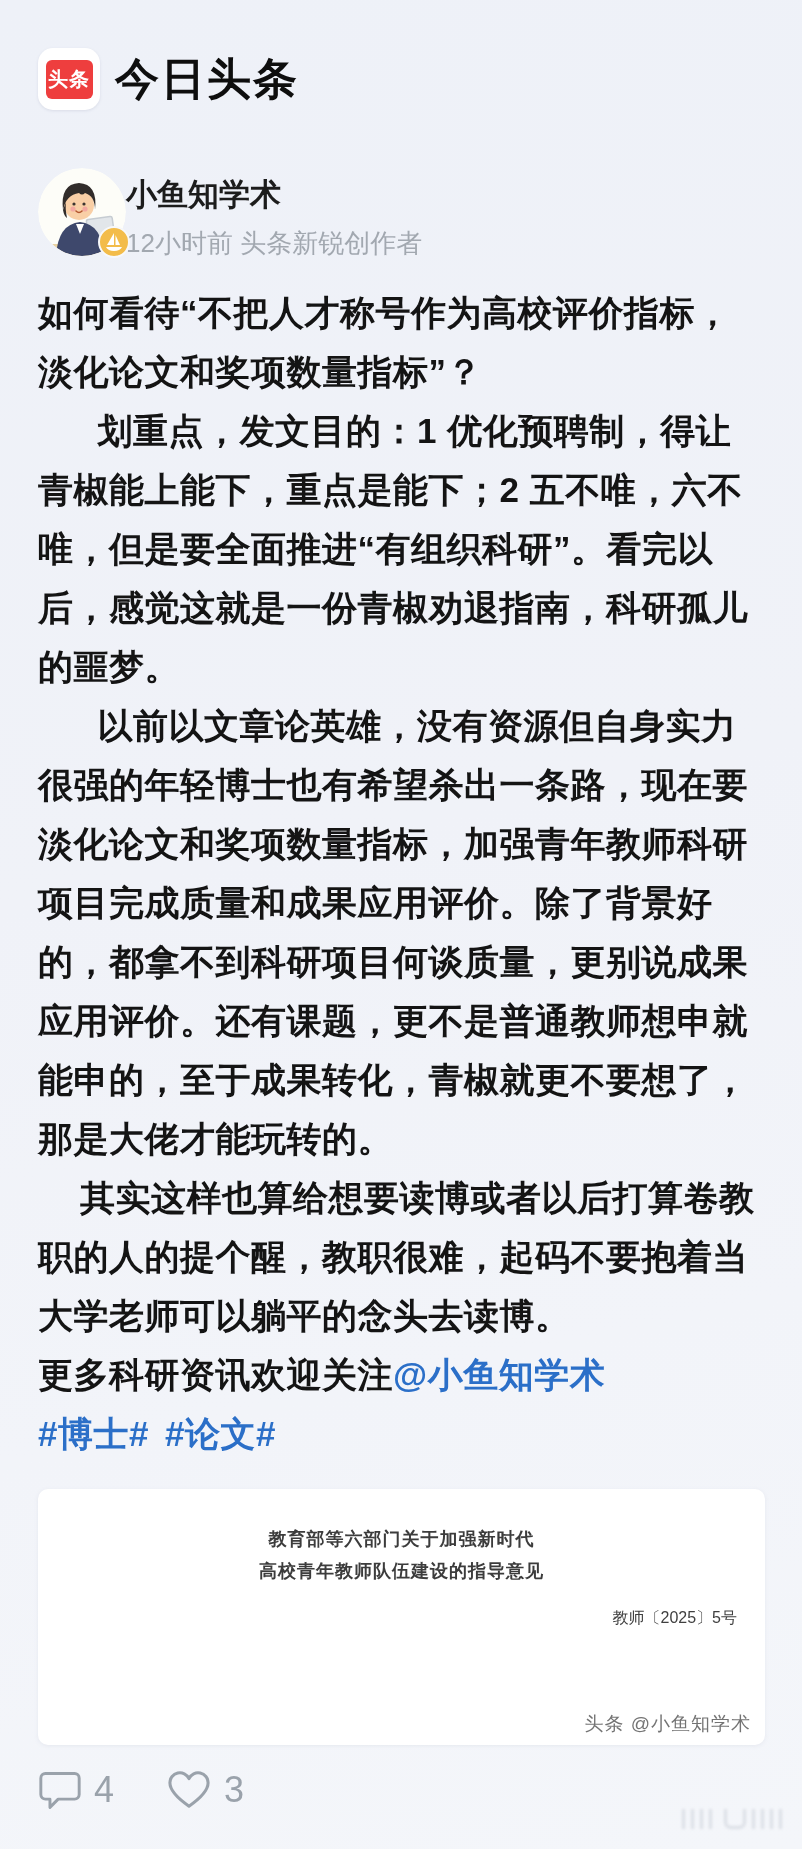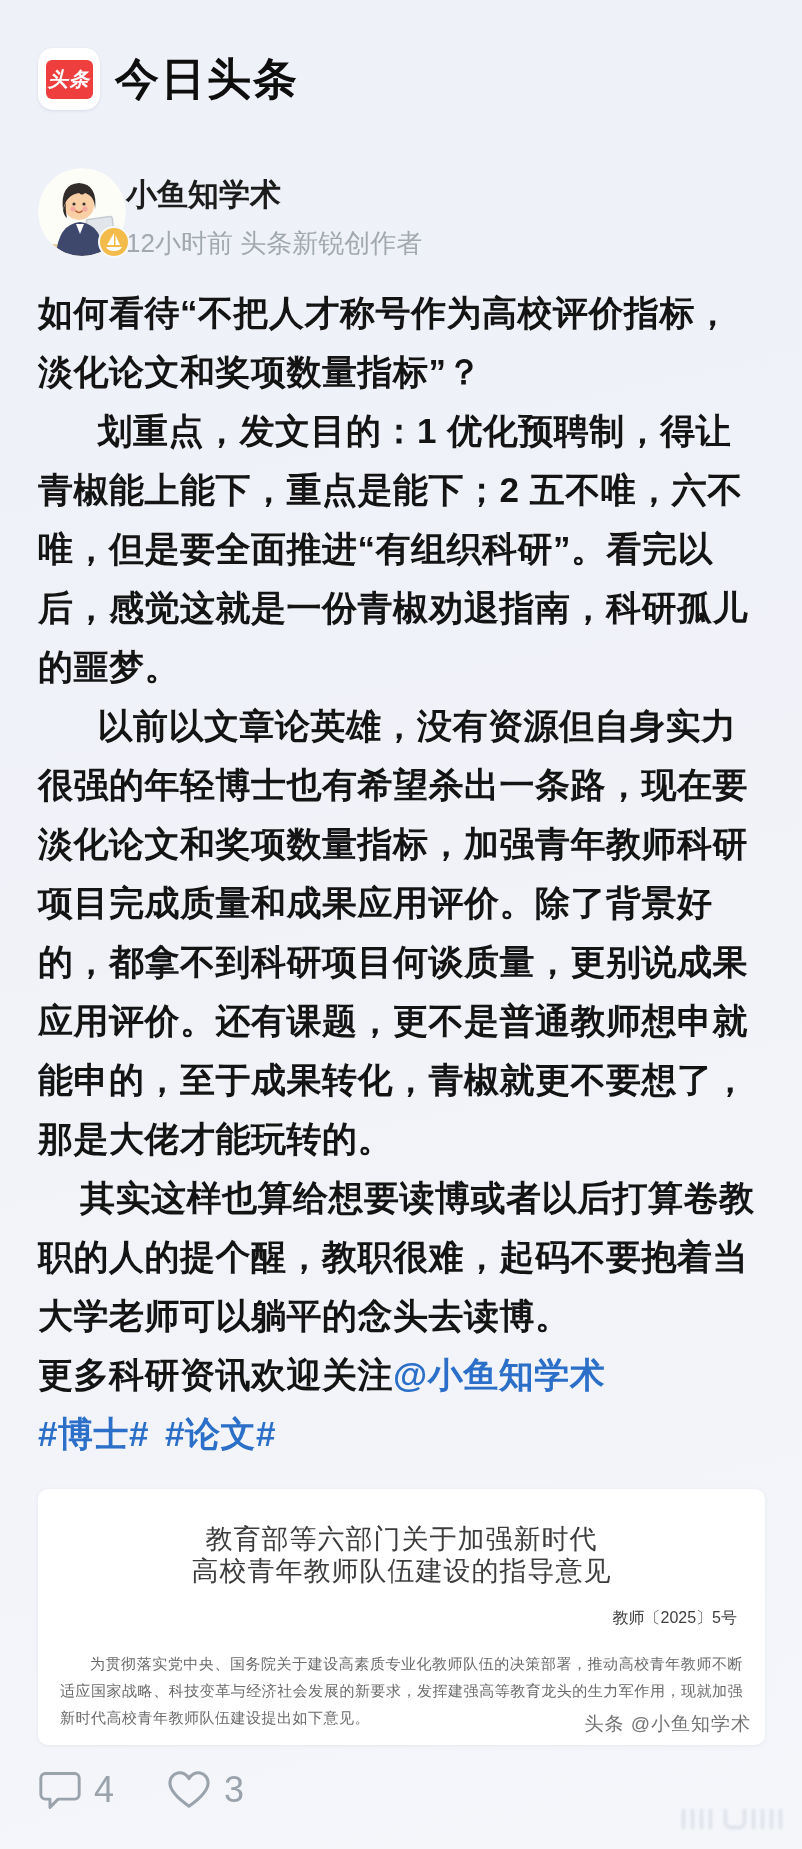--- a/index.html
+++ b/index.html
@@ -8,21 +8,21 @@
   .page {
     position:relative; width:802px; height:1849px; margin:0 auto;
     background:linear-gradient(168deg,#eef1f8 0%,#f0f2f8 45%,#f4f6fa 100%);
     overflow:hidden;
   }
   
   .app-header { display:flex; align-items:center; gap:15px; padding:48px 38px 0; }
   .app-logo {
     width:62px; height:62px; background:#ffffff; border-radius:15px;
     display:flex; align-items:center; justify-content:center;
-    box-shadow:0 1px 3px rgba(120,130,160,.18); cursor:pointer;font-style:italic;
+    box-shadow:0 1px 3px rgba(120,130,160,.18); cursor:pointer;
   }
   .logo-red {
     background:#ee3e3e; color:#ffffff; border-radius:6px;
     width:47px; height:39px; display:flex; align-items:center; justify-content:center;
     font-size:20px; font-weight:bold; letter-spacing:1px;
   }
   .app-title { font-size:44px; font-weight:bold; color:#0e0e0e; letter-spacing:2px; }
   
   .profile { display:flex; margin:58px 38px 0; }
   .avatar { position:relative; width:88px; height:88px; flex:0 0 88px; cursor:pointer; }
@@ -37,21 +37,21 @@
   .indent2 { text-indent:1.7em; }
   .indent1 { text-indent:1.2em; }
   .link { color:#2b6fc8; text-decoration:none; cursor:pointer; }
   .hashtag + .hashtag { margin-left:16px; }
   
   .doc-card {
     position:relative; margin:26px 38px 0; width:727px; height:256px;
     background:#ffffff; border-radius:10px; box-shadow:0 1px 4px rgba(130,140,165,.12);
     padding:34px 22px 16px; cursor:pointer;
   }
-  .doc-title { text-align:center; font-size:27px; line-height:32px; font-weight:normal; color:#3c3c3c; letter-spacing:1px; }
+  .doc-title { text-align:center; font-size:18px; line-height:32px; font-weight:bold; color:#3c3c3c; letter-spacing:1px; }
   .doc-number { text-align:right; font-size:16px; color:#404040; margin:21px 6px 0 0; }
   .doc-body {
     margin-top:21px; font-size:15px; line-height:27px; color:#6a6a6a;
     text-indent:2em; text-align:justify; letter-spacing:.5px;
   }
   .doc-watermark {
     position:absolute; right:14px; bottom:8px;
     font-size:19px; font-weight:normal; color:rgba(80,80,80,.8); letter-spacing:1px;
   }
   
@@ -127,21 +127,20 @@
     <p class="indent2">以前以文章论英雄，没有资源但自身实力很强的年轻博士也有希望杀出一条路，现在要淡化论文和奖项数量指标，加强青年教师科研项目完成质量和成果应用评价。除了背景好的，都拿不到科研项目何谈质量，更别说成果应用评价。还有课题，更不是普通教师想申就能申的，至于成果转化，青椒就更不要想了，那是大佬才能玩转的。</p>
     <p class="indent1">其实这样也算给想要读博或者以后打算卷教职的人的提个醒，教职很难，起码不要抱着当大学老师可以躺平的念头去读博。</p>
     <p><span>更多科研资讯欢迎关注</span><a class="link">@小鱼知学术</a></p>
     <p><a class="link hashtag">#博士#</a><a class="link hashtag">#论文#</a></p>
   </article>
 
   <figure class="doc-card">
     <div class="doc-title">教育部等六部门关于加强新时代</div>
     <div class="doc-title">高校青年教师队伍建设的指导意见</div>
     <div class="doc-number">教师〔2025〕5号</div>
-    <p class="doc-body">为贯彻落实党中央、国务院关于建设高素质专业化教师队伍的决策部署，推动高校青年教师不断适应国家战略、科技变革与经济社会发展的新要求，发挥建强高等教育龙头的生力军作用，现就加强新时代高校青年教师队伍建设提出如下意见。</p>
     <div class="doc-watermark">头条 @小鱼知学术</div>
   </figure>
 
   <footer class="actions">
     <div class="action">
       <svg width="44" height="42" viewBox="0 0 48 46" xmlns="http://www.w3.org/2000/svg">
         <path d="M8 5 H40 a5 5 0 0 1 5 5 V28 a5 5 0 0 1 -5 5 H22 l-9 9 v-9 H8 a5 5 0 0 1 -5 -5 V10 a5 5 0 0 1 5 -5 Z" fill="none" stroke="#9aa2ab" stroke-width="3.2" stroke-linejoin="round"></path>
       </svg>
       <span class="count">4</span>
     </div>

